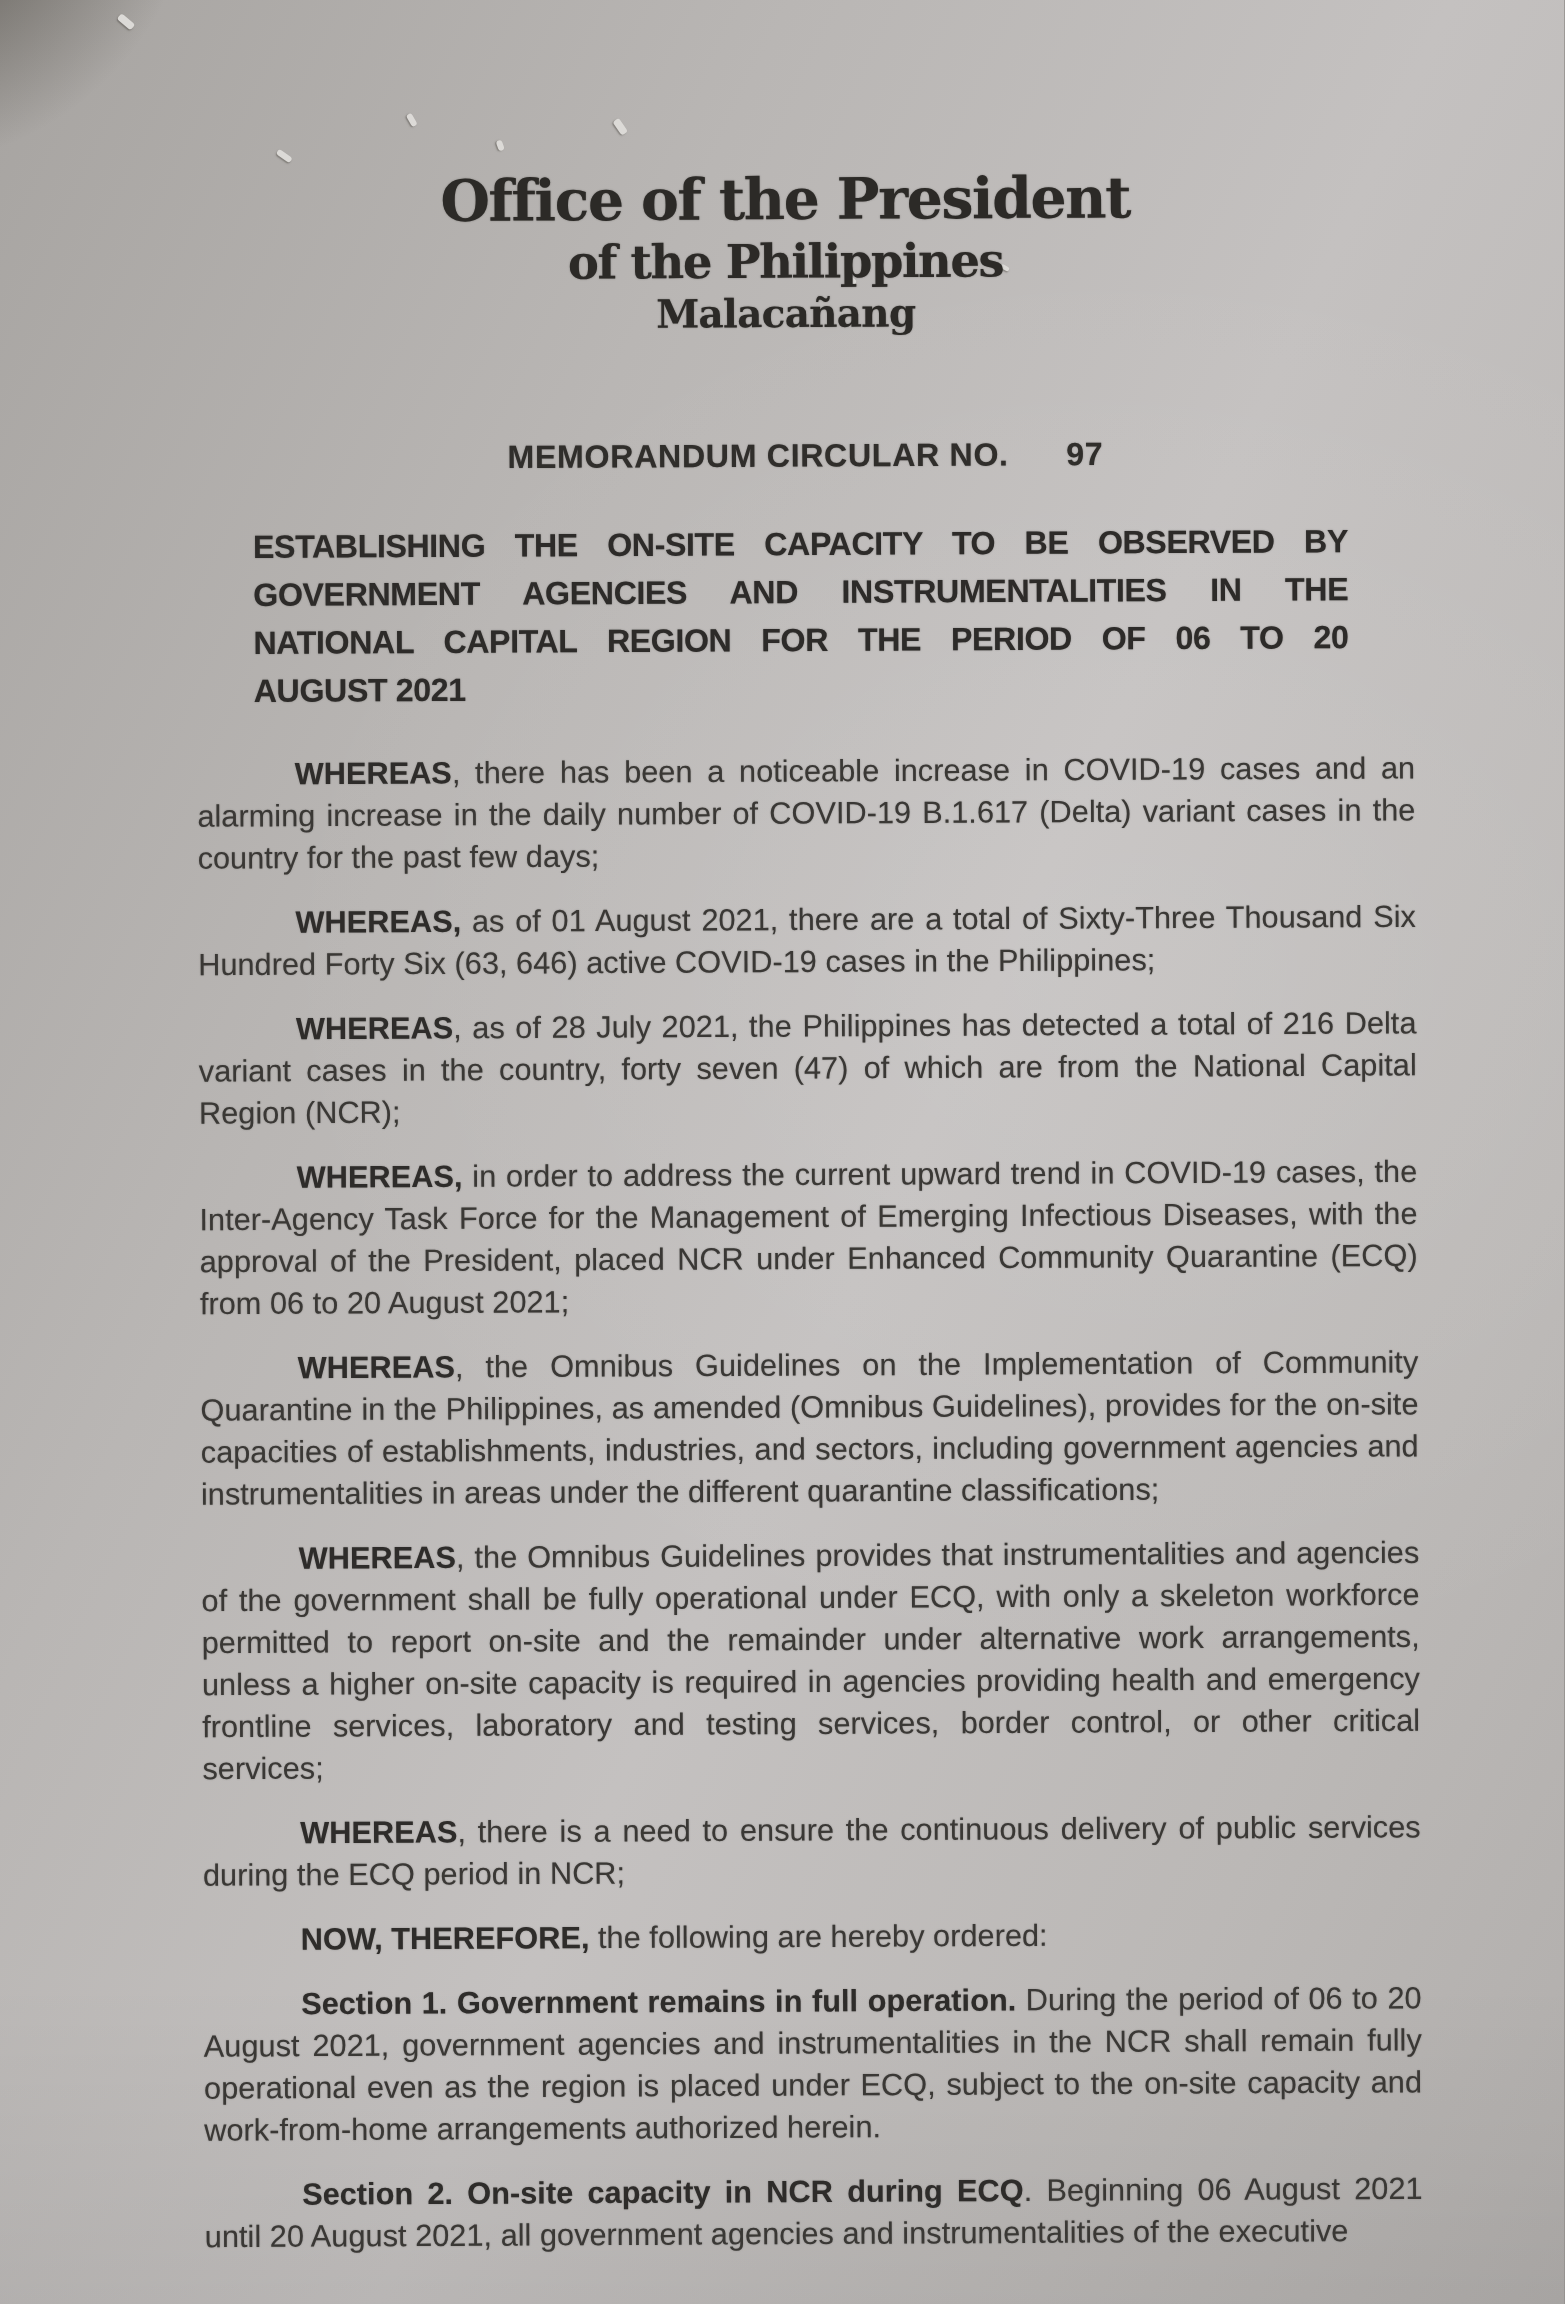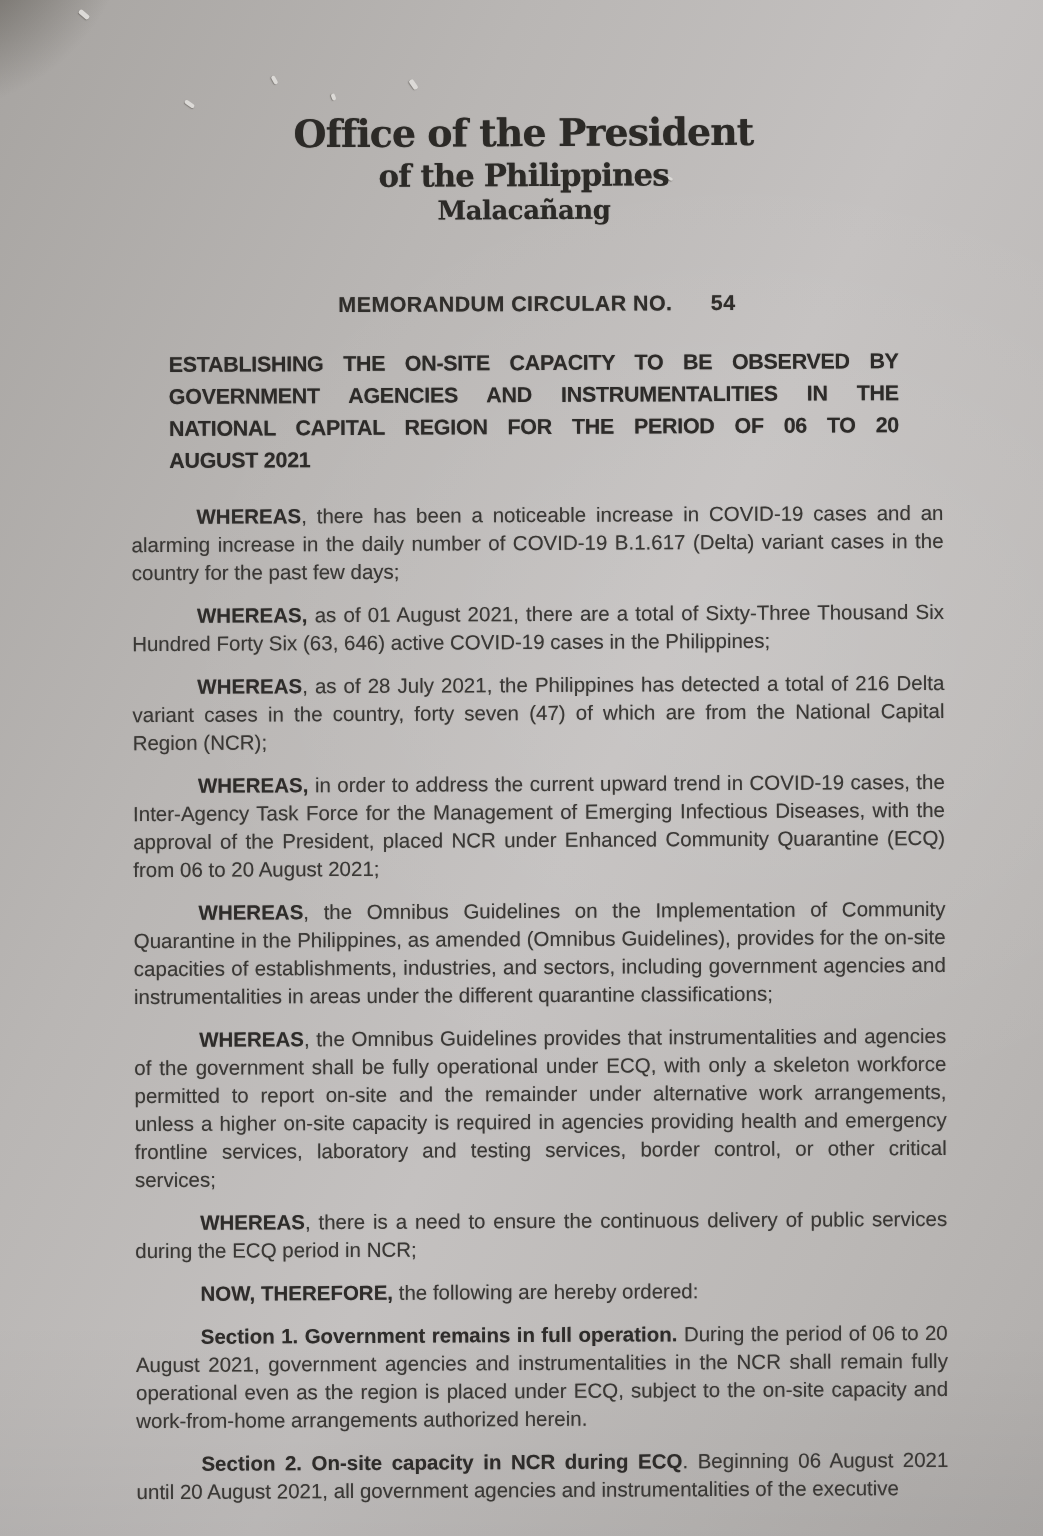--- a/index.html
+++ b/index.html
@@ -67,21 +67,21 @@
   <div class="content">
 
     <div class="letterhead">
       <div class="lh1">Office of the President</div>
       <div class="lh2">of the Philippines</div>
       <div class="lh3">Malacañang</div>
     </div>
 
     <div class="memo-line">
       <span>MEMORANDUM CIRCULAR NO.</span>
-      <span class="memo-number">54</span>
+      <span class="memo-number">97</span>
     </div>
 
     <div class="doc-title">
       <div class="tline">ESTABLISHING THE ON-SITE CAPACITY TO BE OBSERVED BY</div>
       <div class="tline">GOVERNMENT AGENCIES AND INSTRUMENTALITIES IN THE</div>
       <div class="tline">NATIONAL CAPITAL REGION FOR THE PERIOD OF 06 TO 20</div>
       <div class="tline">AUGUST 2021</div>
     </div>
 
     <p class="body-par"><span class="lead">WHEREAS</span><span>, there has been a noticeable increase in COVID-19 cases and an alarming increase in the daily number of COVID-19 B.1.617 (Delta) variant cases in the country for the past few days;</span></p>

